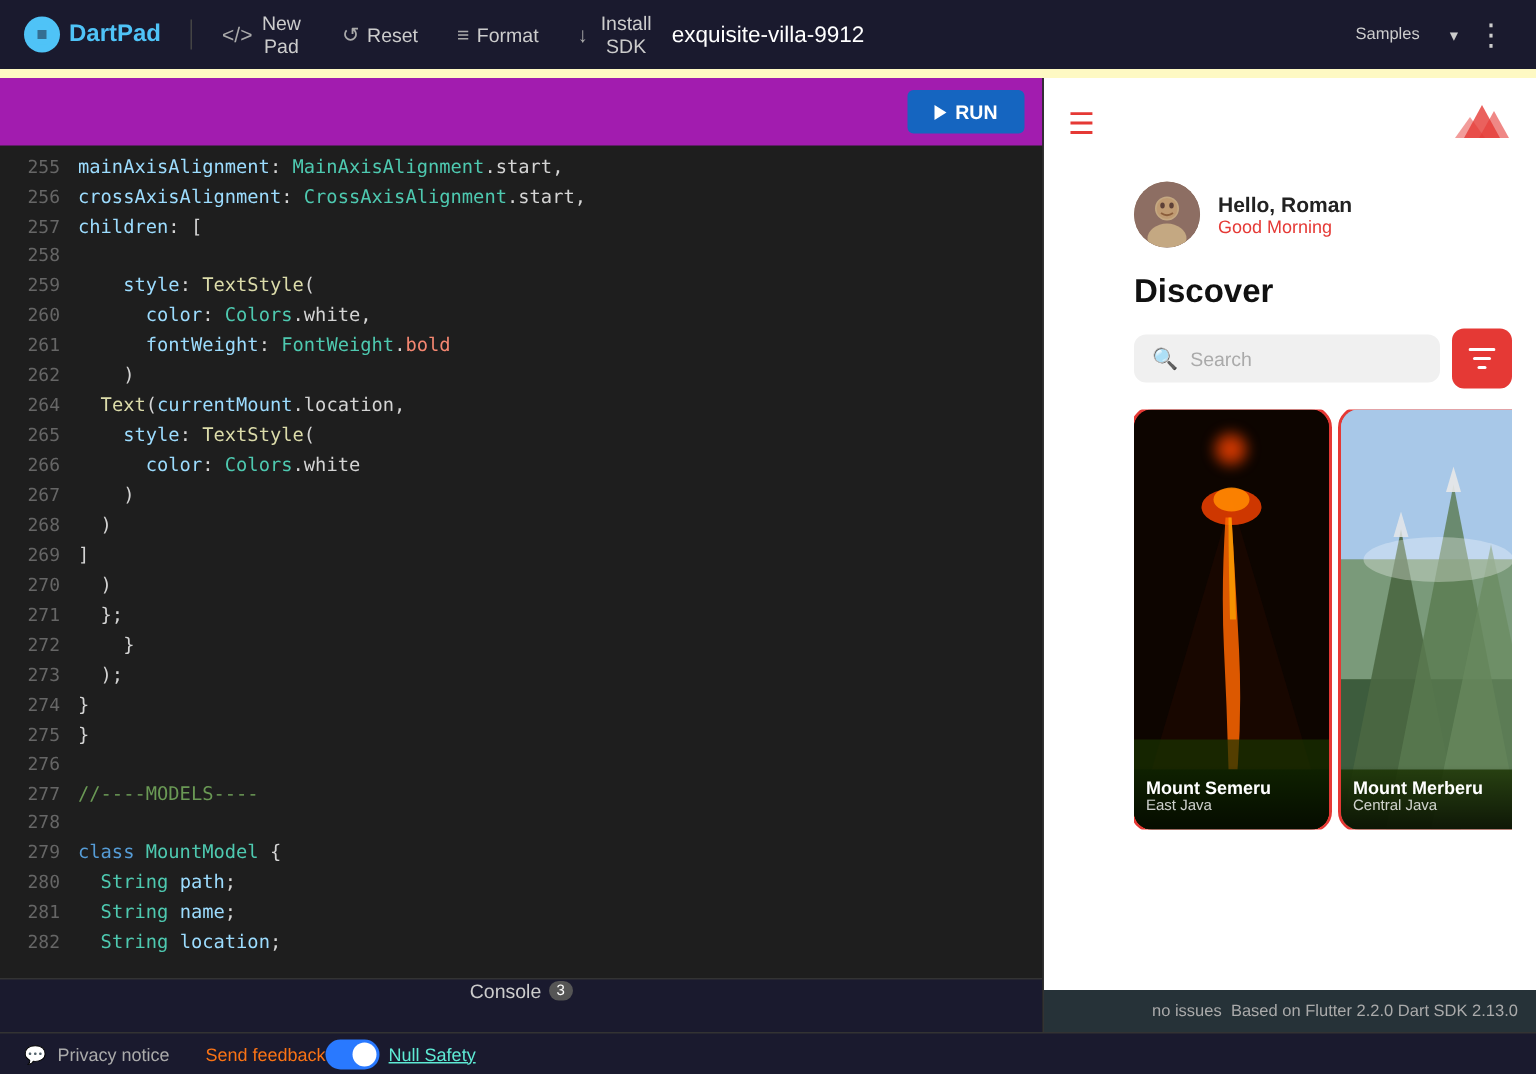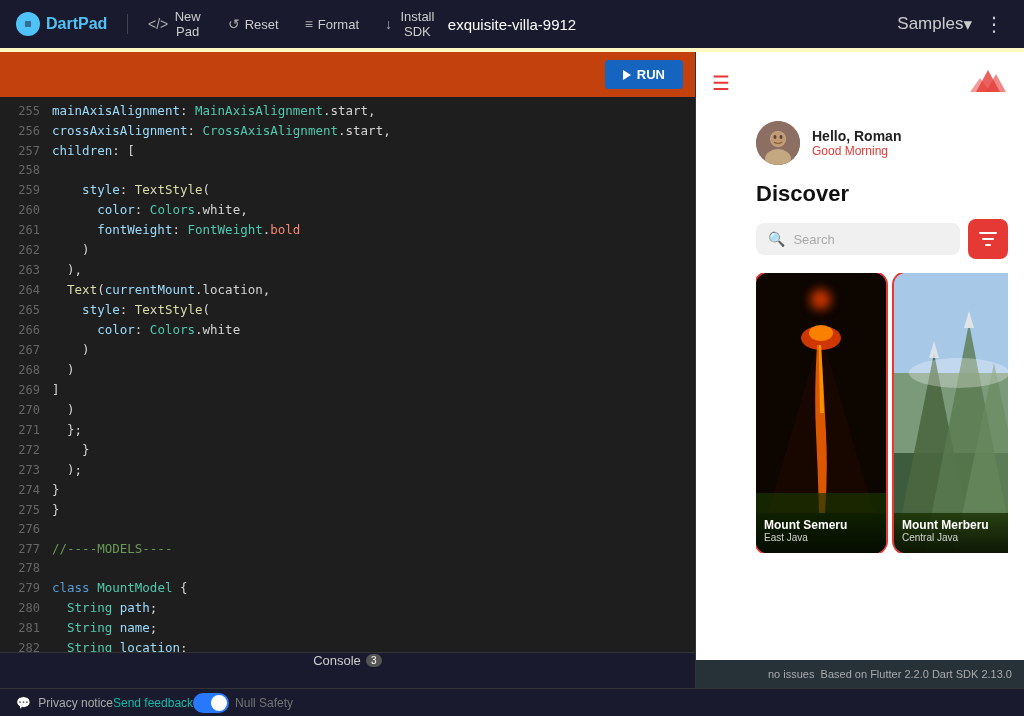--- a/index.html
+++ b/index.html
@@ -14,21 +14,21 @@
     }
 
     
     .toolbar {
       background: #1a1a2e;
       height: 52px;
       display: flex;
       align-items: center;
       padding: 0 16px;
       flex-shrink: 0;
-      border-bottom: 4px solid #fef9c3;
+      border-bottom: 6px solid #fef9c3;
     }
     .toolbar-left {
       display: flex;
       align-items: center;
       gap: 6px;
       flex: 1;
     }
     .dartpad-logo {
       display: flex;
       align-items: center;
@@ -71,23 +71,23 @@
     }
     .toolbar-right {
       flex: 1;
       display: flex;
       align-items: center;
       justify-content: flex-end;
       gap: 8px;
     }
     .samples-btn {
       display: flex;
-      gap: 0;
+      gap: 20px;
       color: #ccc;
-      font-size: 17px;
+      font-size: 11px;
       cursor: pointer;
     }
     .more-btn {
       color: #ccc;
       font-size: 20px;
       cursor: pointer;
       padding: 4px;
     }
 
     
@@ -173,27 +173,28 @@
       justify-content: space-between;
       padding: 0 16px;
       flex-shrink: 0;
       border-top: 1px solid #333;
     }
     .status-left {
       display: flex;
       align-items: center;
     }
     .privacy-notice { color: #aaa; font-size: 12px; cursor: pointer; }
-    .send-feedback { color: #14b8a6; font-size: 12px; cursor: pointer; }
+    .send-feedback { color: #f97316; font-size: 12px; cursor: pointer; margin-left: 24px; }
     .null-safety {
       display: flex;
       align-items: center;
       gap: 6px;
-      color: #737373;
+      color: #5eead4;
       font-size: 12px;
+      text-decoration: underline;
     }
     .toggle {
       width: 36px;
       height: 20px;
       background: #2979ff;
       border-radius: 10px;
       position: relative;
       cursor: pointer;
     }
     .toggle::after {
@@ -220,21 +221,21 @@
     .flutter-app {
       flex: 1;
       background: #fff;
       display: flex;
       flex-direction: column;
       overflow: hidden;
     }
 
     
     .run-btn-area {
-      background: #c2410c;
+      background: #a21caf;
       display: flex;
       align-items: center;
       justify-content: flex-end;
       padding: 8px 12px;
       flex-shrink: 0;
     }
     .run-btn {
       background: #1565c0;
       color: #fff;
       border: none;
@@ -518,21 +519,20 @@
 
     <div class="code-content">
       <div class="code-line"><span class="line-num">255</span><span class="code-text"><span class="prop">mainAxisAlignment</span>: <span class="cls">MainAxisAlignment</span>.start,</span></div>
       <div class="code-line"><span class="line-num">256</span><span class="code-text"><span class="prop">crossAxisAlignment</span>: <span class="cls">CrossAxisAlignment</span>.start,</span></div>
       <div class="code-line"><span class="line-num">257</span><span class="code-text"><span class="prop">children</span>: [</span></div>
       <div class="code-line"><span class="line-num">258</span></div>
       <div class="code-line"><span class="line-num">259</span><span class="code-text">    <span class="prop">style</span>: <span class="fn">TextStyle</span>(</span></div>
       <div class="code-line"><span class="line-num">260</span><span class="code-text">      <span class="prop">color</span>: <span class="cls">Colors</span>.white,</span></div>
       <div class="code-line"><span class="line-num">261</span><span class="code-text">      <span class="prop">fontWeight</span>: <span class="cls">FontWeight</span>.<span class="red">bold</span></span></div>
       <div class="code-line"><span class="line-num">262</span><span class="code-text">    )</span></div>
-      <div class="code-line"><span class="line-num">263</span><span class="code-text">  ),</span></div>
       <div class="code-line"><span class="line-num">264</span><span class="code-text">  <span class="fn">Text</span>(<span class="prop">currentMount</span>.location,</span></div>
       <div class="code-line"><span class="line-num">265</span><span class="code-text">    <span class="prop">style</span>: <span class="fn">TextStyle</span>(</span></div>
       <div class="code-line"><span class="line-num">266</span><span class="code-text">      <span class="prop">color</span>: <span class="cls">Colors</span>.white</span></div>
       <div class="code-line"><span class="line-num">267</span><span class="code-text">    )</span></div>
       <div class="code-line"><span class="line-num">268</span><span class="code-text">  )</span></div>
       <div class="code-line"><span class="line-num">269</span><span class="code-text">]</span></div>
       <div class="code-line"><span class="line-num">270</span><span class="code-text">  )</span></div>
       <div class="code-line"><span class="line-num">271</span><span class="code-text">  };</span></div>
       <div class="code-line"><span class="line-num">272</span><span class="code-text">    }</span></div>
       <div class="code-line"><span class="line-num">273</span><span class="code-text">  );</span></div>

